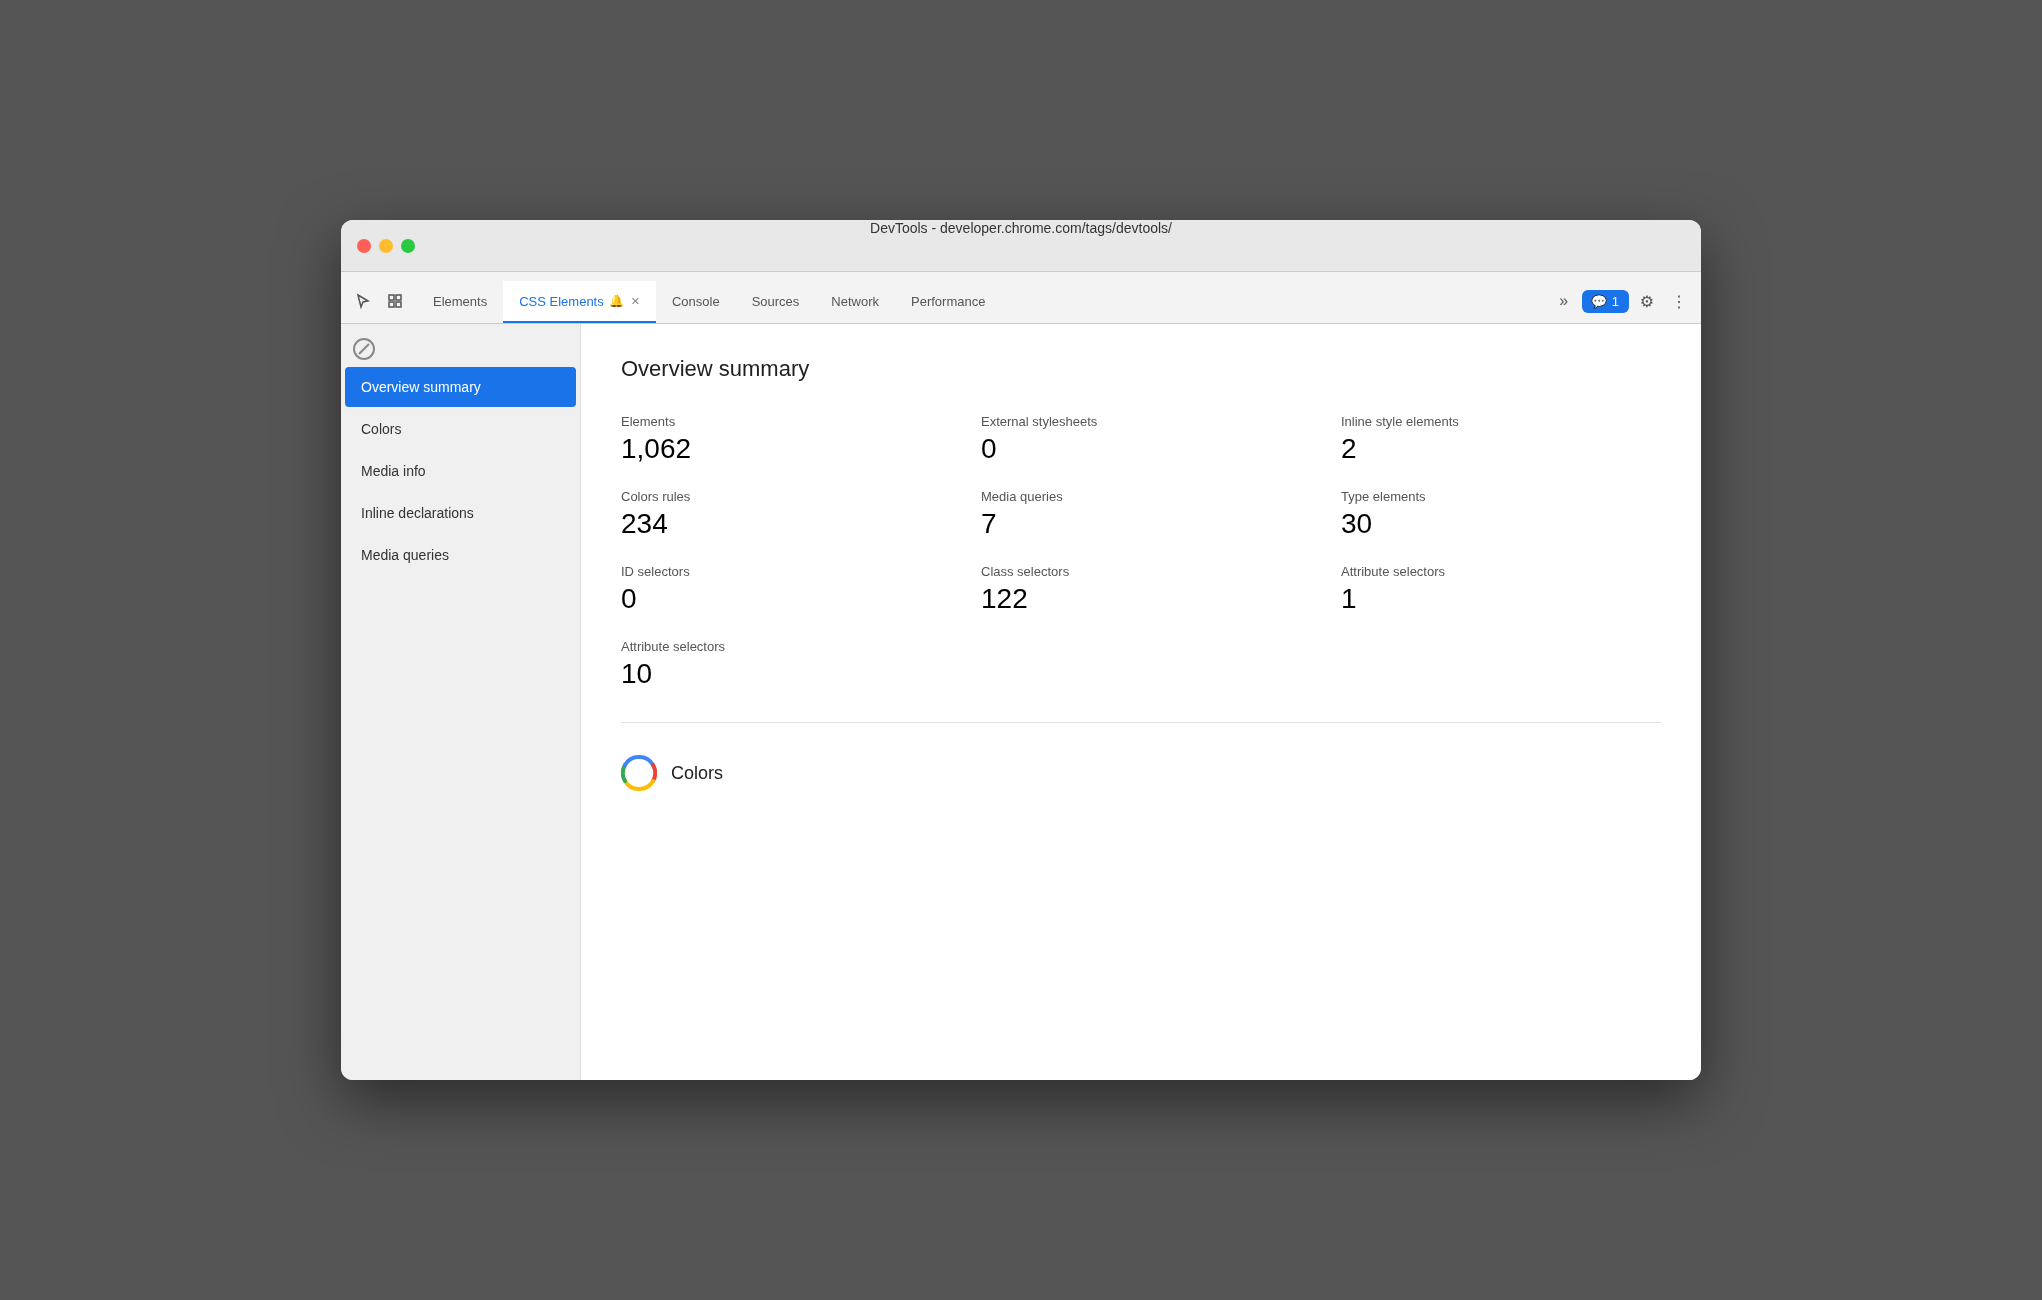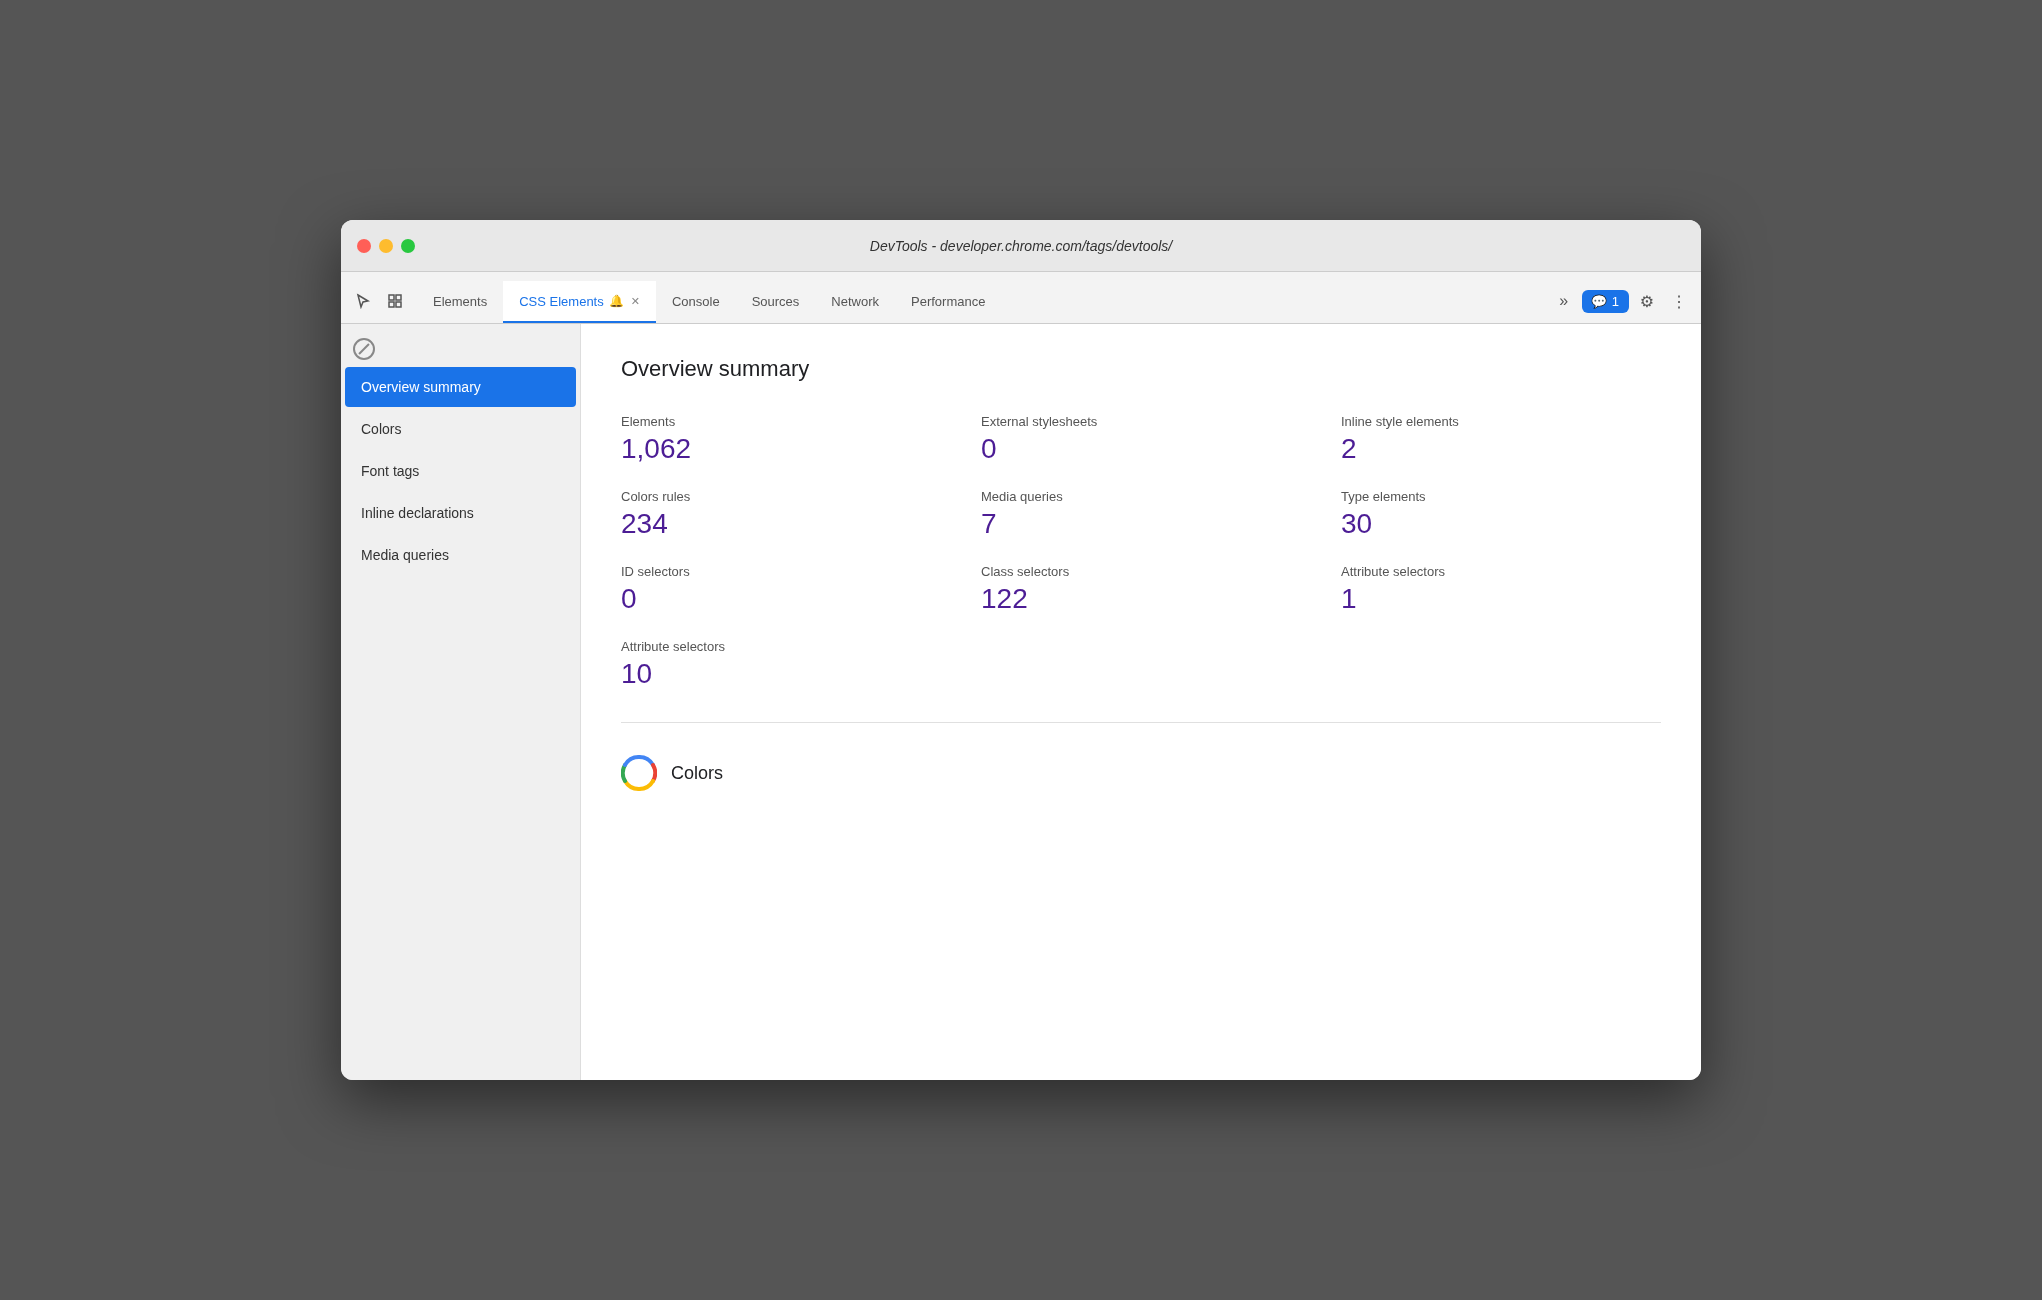--- a/index.html
+++ b/index.html
@@ -19,25 +19,23 @@
       box-shadow: 0 20px 60px rgba(0,0,0,0.5);
       overflow: hidden;
       display: flex;
       flex-direction: column;
     }
     
     .titlebar {
       background: #e8e8e8;
       height: 52px;
       display: flex;
-      align-items: center;
       padding: 0 16px;
       border-bottom: 1px solid #ccc;
       position: relative;
-      font-style: italic;
     }
     .traffic-lights {
       display: flex;
       gap: 8px;
       align-items: center;
     }
     .traffic-light {
       width: 14px;
       height: 14px;
       border-radius: 50%;
@@ -221,21 +219,21 @@
     }
     .stat-item {}
     .stat-label {
       font-size: 13px;
       color: #555;
       margin-bottom: 4px;
     }
     .stat-value {
       font-size: 28px;
       font-weight: 300;
-      color: #4c1d95;
+      color: #000000;
     }
     .divider {
       border: none;
       border-top: 1px solid #e0e0e0;
       margin: 8px 0 24px 0;
     }
     .colors-section {
       display: flex;
       align-items: center;
       gap: 14px;
@@ -329,21 +327,21 @@
       <div class="sidebar-icon-row">
         <div class="block-icon"></div>
       </div>
       <div class="sidebar-item active">
         <span>Overview summary</span>
       </div>
       <div class="sidebar-item">
         <span>Colors</span>
       </div>
       <div class="sidebar-item">
-        <span>Font tags</span>
+        <span>Media info</span>
       </div>
       <div class="sidebar-item">
         <span>Inline declarations</span>
       </div>
       <div class="sidebar-item">
         <span>Media queries</span>
       </div>
     </div>
 
     <div class="content">

